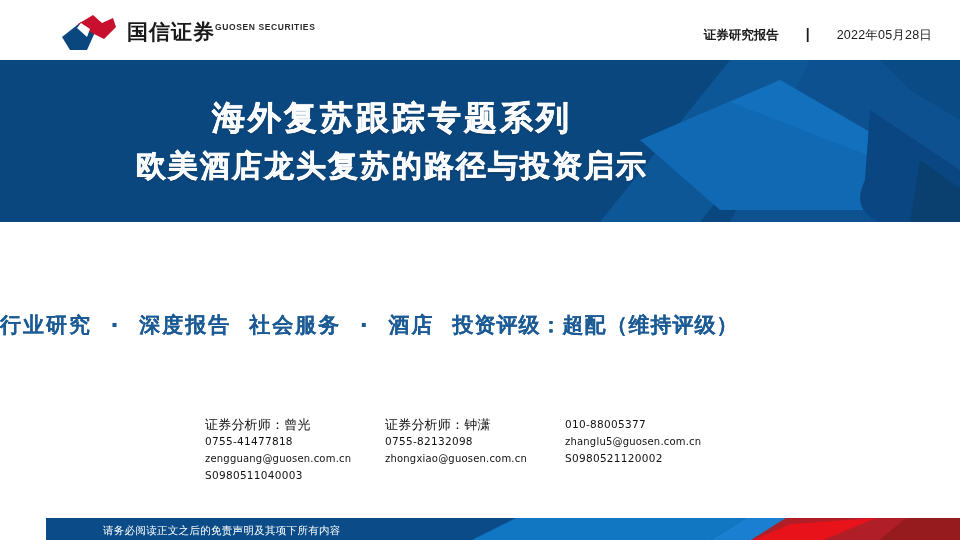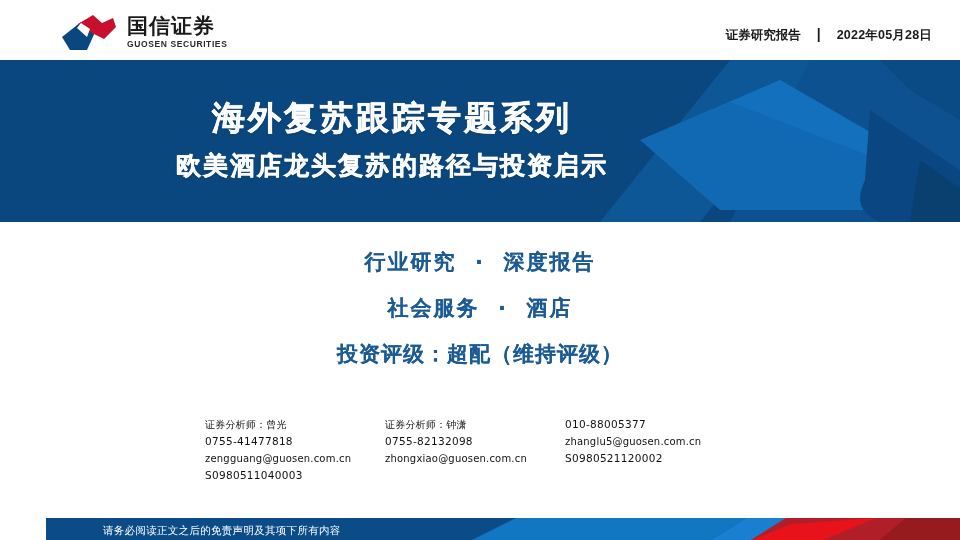--- a/index.html
+++ b/index.html
@@ -19,41 +19,41 @@
   .header {
     position:absolute; left:0; top:0; width:960px; height:60px;
     background:#ffffff;
   }
   .logo-block {
     position:absolute; left:60px; top:13px;
     display:flex; align-items:center; gap:9px;
   }
   .logo-mark { position:relative; width:58px; height:38px; }
   .logo-mark svg { display:block; }
-  .logo-text { display:flex; flex-direction:column; justify-content:center; }
+  .logo-text { display:flex; flex-direction:row; justify-content:center; }
   .logo-cn {
     font-size:21px; font-weight:bold; color:#1a1a1a;
     letter-spacing:1px; line-height:23px;
     font-family:"DejaVu Sans","Liberation Sans",sans-serif;
   }
   .logo-en {
     font-size:8.5px; font-weight:bold; color:#2b2b2b;
     letter-spacing:0.6px; line-height:11px; margin-top:1px;
   }
   .header-right {
     position:absolute; right:28px; top:27px;
-    display:flex; align-items:flex-start; gap:16px;
+    display:flex; align-items:flex-start; gap:27px;
     font-size:12.5px; font-weight:bold; color:#1a1a1a;
     white-space:nowrap;
   }
   .header-right .sep {
     color:#1a1a1a; font-weight:bold; font-size:14px;
     transform:translateY(-1px);
   }
-  .header-date { font-size:12.5px; font-weight:bold; letter-spacing:0.2px; }
+  .header-date { font-size:12.5px; font-weight:normal; letter-spacing:0.2px; }
 
   
   .banner {
     position:absolute; left:0; top:60px; width:960px; height:162px;
     background:#0a477f;
     overflow:hidden;
   }
   .banner-art { position:absolute; right:0; top:0; width:380px; height:162px; }
   .banner-titles {
     position:absolute; left:0; top:0; width:784px; height:162px;
@@ -63,49 +63,49 @@
   }
   .title-main {
     font-family:"DejaVu Sans","Liberation Sans",sans-serif;
     font-size:33px; font-weight:bold; color:#eef4fa;
     letter-spacing:3px; line-height:38px;
     text-shadow:0 0 1px #dfeaf5, 0 1px 2px rgba(0,0,0,0.35);
     -webkit-text-stroke:0.4px #ffffff;
   }
   .title-sub {
     font-family:"DejaVu Sans","Liberation Sans",sans-serif;
-    font-size:25px; font-weight:bold; color:#e9f1f9;
+    font-size:30px; font-weight:bold; color:#e9f1f9;
     letter-spacing:2px; line-height:34px;
     text-shadow:0 0 1px #dfeaf5, 0 1px 2px rgba(0,0,0,0.35);
     -webkit-text-stroke:0.4px #ffffff;
   }
 
   
   .middle {
     position:absolute; left:0; top:222px; width:960px; height:180px;
-    display:flex; flex-direction:column; align-items:center;
+    display:flex; flex-direction:row; align-items:center;
     padding-top:26px; gap:18px;
   }
   .mid-line {
     font-family:"DejaVu Sans","Liberation Sans",sans-serif;
     font-size:21px; font-weight:bold; color:#1c5a94;
     letter-spacing:2px; white-space:pre;
     text-shadow:0 0 0.5px #2f6ea8;
   }
   .mid-line.rating { font-size:21px; letter-spacing:1px; }
 
   
   .analysts {
     position:absolute; left:205px; top:416px;
     width:560px; display:flex; gap:0;
   }
   .analyst-col { width:180px; }
   .an-name {
     font-family:"DejaVu Sans","Liberation Sans",sans-serif;
-    font-size:10px; color:#111111; line-height:17px;
+    font-size:13px; color:#111111; line-height:17px;
     white-space:nowrap; letter-spacing:0.2px;
   }
   .an-phone, .an-code {
     font-size:10.5px; color:#111111; line-height:17px;
     font-family:"DejaVu Sans","Liberation Sans",sans-serif;
     letter-spacing:0.3px;
   }
   .an-email {
     font-size:10px; color:#111111; line-height:17px;
     font-family:"DejaVu Sans","Liberation Sans",sans-serif;

